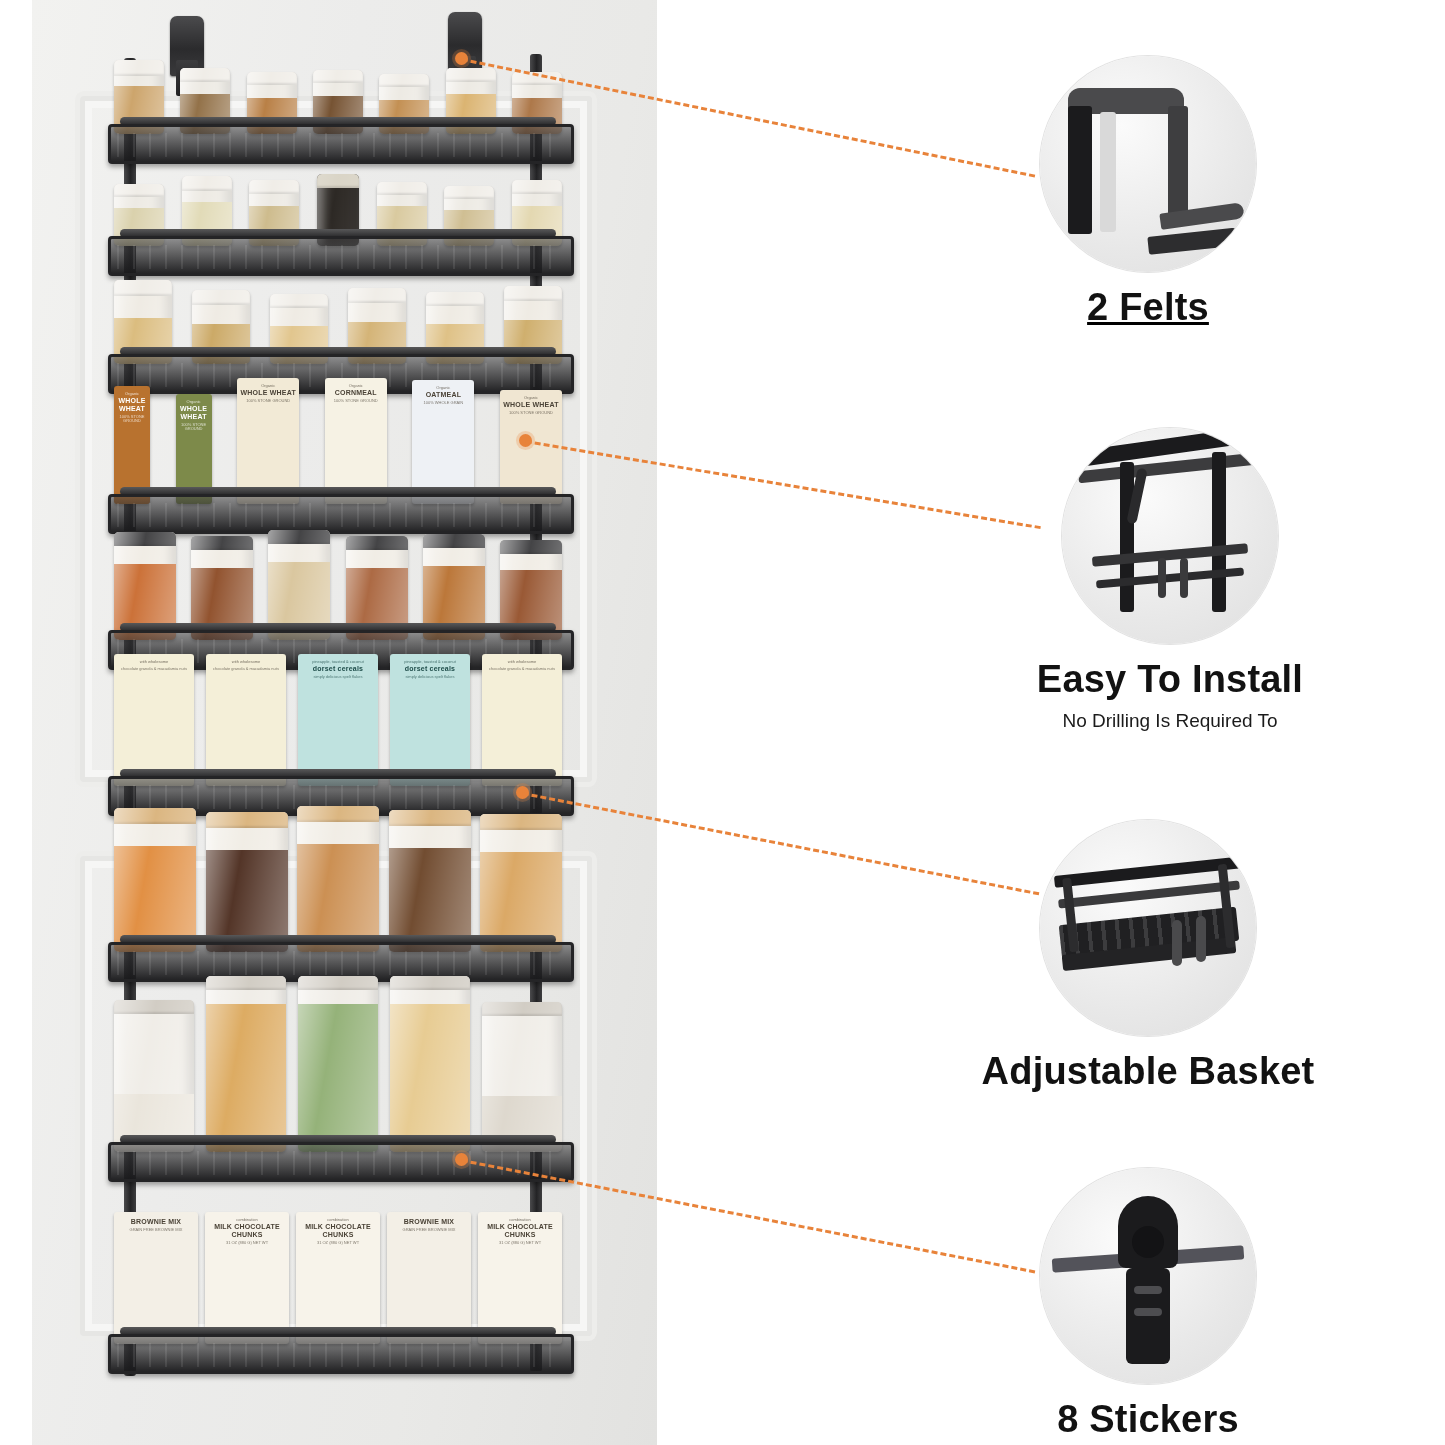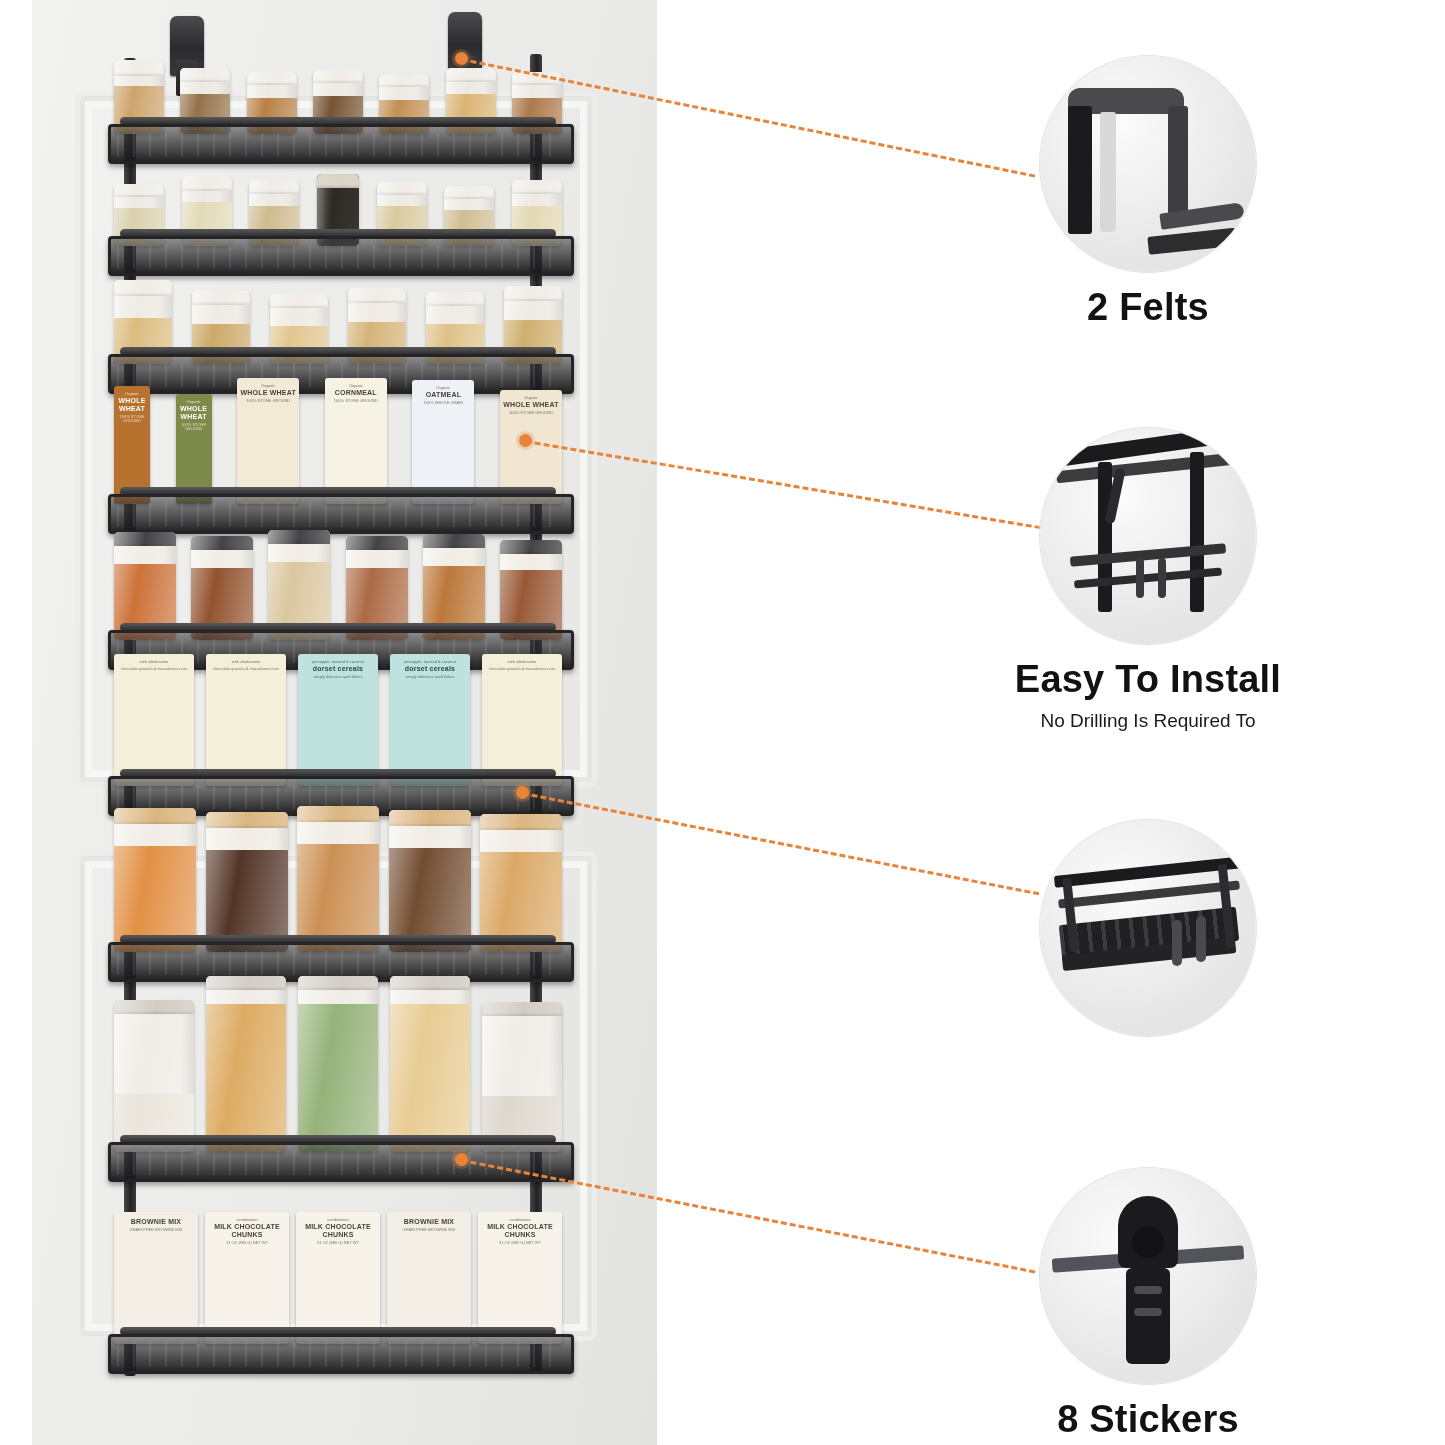--- a/index.html
+++ b/index.html
@@ -442,33 +442,33 @@
 
   <div class="dot" style="left:519px;top:434px;"></div>
   <div class="dash" style="left:526px;top:440px;width:522px;transform:rotate(9.5deg);"></div>
 
   <div class="dot" style="left:516px;top:786px;"></div>
   <div class="dash" style="left:523px;top:792px;width:526px;transform:rotate(11deg);"></div>
 
   <div class="dot" style="left:455px;top:1153px;"></div>
   <div class="dash" style="left:462px;top:1159px;width:584px;transform:rotate(11deg);"></div>
 
-  <div class="feature" style="left:888px;top:56px;">
+  <div class="feature" style="left:888px;top:56px;text-decoration:underline;">
     <div class="circle" style="margin-left:152px;">
       <div class="m lt" style="left:28px;top:32px;width:116px;height:26px;border-radius:12px 12px 0 0;"></div>
       <div class="m dk" style="left:28px;top:50px;width:24px;height:128px;"></div>
       <div class="m" style="left:128px;top:50px;width:20px;height:118px;background:#3e3e40;"></div>
       <div class="m lt" style="left:60px;top:56px;width:16px;height:120px;background:#d9d9d9;"></div>
       <div class="felt" style="left:120px;top:152px;width:84px;height:16px;transform:rotate(-8deg);background:#4a4a4c;border-radius:3px 10px 10px 3px;"></div>
       <div class="felt" style="left:108px;top:176px;width:94px;height:18px;transform:rotate(-6deg);background:#2d2d2f;border-radius:3px 10px 10px 3px;"></div>
     </div>
     <div class="f-title">2 Felts</div>
   </div>
 
-  <div class="feature" style="left:888px;top:428px;">
+  <div class="feature" style="left:910px;top:428px;">
     <div class="circle" style="margin-left:152px;">
       <div class="m dk" style="left:18px;top:10px;width:182px;height:16px;transform:rotate(-8deg);"></div>
       <div class="m" style="left:16px;top:34px;width:178px;height:12px;transform:rotate(-6deg);background:#3c3c3e;"></div>
       <div class="m dk" style="left:58px;top:34px;width:14px;height:150px;"></div>
       <div class="m dk" style="left:150px;top:24px;width:14px;height:160px;"></div>
       <div class="m" style="left:70px;top:40px;width:10px;height:56px;background:#2a2a2c;border-radius:6px;transform:rotate(12deg);"></div>
       <div class="m" style="left:30px;top:122px;width:156px;height:10px;background:#343436;transform:rotate(-5deg);"></div>
       <div class="m" style="left:34px;top:146px;width:148px;height:8px;background:#2b2b2d;transform:rotate(-5deg);"></div>
       <div class="m" style="left:96px;top:130px;width:8px;height:40px;background:#3a3a3c;border-radius:4px;"></div>
       <div class="m" style="left:118px;top:130px;width:8px;height:40px;background:#3a3a3c;border-radius:4px;"></div>
@@ -482,20 +482,21 @@
       <div class="m dk" style="left:14px;top:46px;width:190px;height:12px;transform:rotate(-6deg);"></div>
       <div class="m" style="left:18px;top:70px;width:182px;height:9px;background:#3a3a3c;transform:rotate(-6deg);"></div>
       <div class="m dk" style="left:20px;top:96px;width:178px;height:34px;transform:rotate(-6deg);
             background:repeating-linear-gradient(90deg,#3c3c3e 0 4px,#202022 4px 14px);"></div>
       <div class="m dk" style="left:22px;top:126px;width:174px;height:16px;transform:rotate(-6deg);background:#232325;"></div>
       <div class="m" style="left:26px;top:58px;width:9px;height:74px;background:#2c2c2e;transform:rotate(-6deg);"></div>
       <div class="m" style="left:182px;top:44px;width:9px;height:84px;background:#2c2c2e;transform:rotate(-6deg);"></div>
       <div class="m" style="left:132px;top:100px;width:10px;height:46px;background:#4a4a4c;border-radius:5px;"></div>
       <div class="m" style="left:156px;top:96px;width:10px;height:46px;background:#4a4a4c;border-radius:5px;"></div>
     </div>
+    <div class="f-title">Adjustable Basket</div>
   </div>
 
   <div class="feature" style="left:888px;top:1168px;">
     <div class="circle" style="margin-left:152px;">
       <div class="m" style="left:12px;top:84px;width:192px;height:14px;background:#53535a;transform:rotate(-4deg);"></div>
       <div class="m dk" style="left:78px;top:28px;width:60px;height:72px;border-radius:30px 30px 8px 8px;"></div>
       <div class="m" style="left:92px;top:58px;width:32px;height:32px;border-radius:50%;background:#131315;"></div>
       <div class="m dk" style="left:86px;top:100px;width:44px;height:96px;border-radius:6px;"></div>
       <div class="m" style="left:94px;top:118px;width:28px;height:8px;background:#4d4d50;border-radius:4px;"></div>
       <div class="m" style="left:94px;top:140px;width:28px;height:8px;background:#4d4d50;border-radius:4px;"></div>

